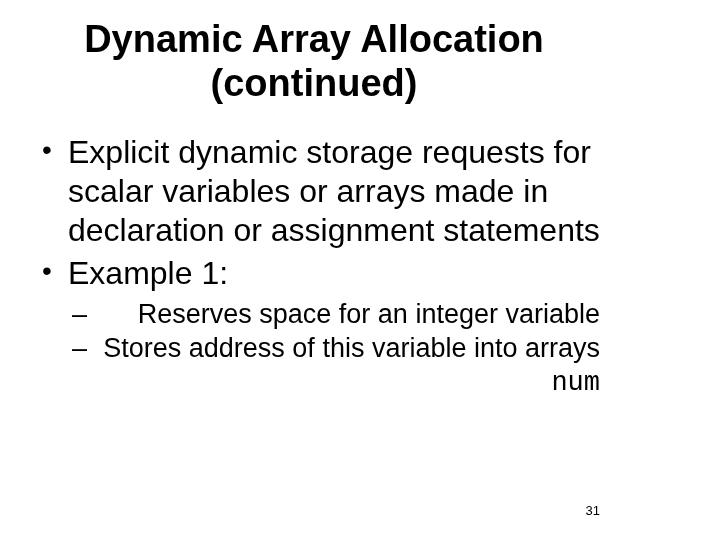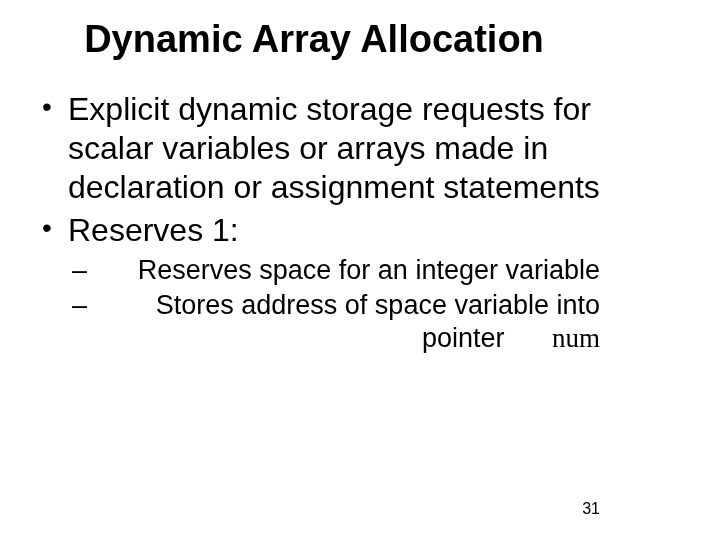--- a/index.html
+++ b/index.html
@@ -68,54 +68,55 @@
   }
   ul.level2 > li::before {
     content: "–";
     position: absolute;
     left: 4px;
     top: 0;
     font-size: 27px;
     line-height: 1.22;
   }
   .mono {
-    font-family: Liberation Serif, serif;
+    font-family: Liberation Mono, monospace;
     margin-left: 40px;
   }
   .page-num {
     position: absolute;
     right: 28px;
     bottom: 22px;
-    font-size: 16px;
+    font-size: 13px;
     text-align: right;
   }
 </style>
 </head>
 <body>
 
 <div class="slide">
 
   <h1 class="title">
     <span>Dynamic Array Allocation</span><br>
+    <span>(continued)</span>
   </h1>
 
   <ul class="level1">
     <li>
       <span>Explicit dynamic storage requests for scalar variables or arrays made in declaration or assignment statements</span>
     </li>
     <li>
-      <span>Reserves 1:</span>
+      <span>Example 1:</span>
     </li>
   </ul>
 
 
   <ul class="level2">
     <li>
       <span>Reserves space for an integer variable</span>
     </li>
     <li>
-      <span>Stores address of space variable into pointer </span><span class="mono">num</span>
+      <span>Stores address of this variable into arrays </span><span class="mono">num</span>
     </li>
   </ul>
 
   <div class="page-num">31</div>
 
 </div>
 
 </body></html>

